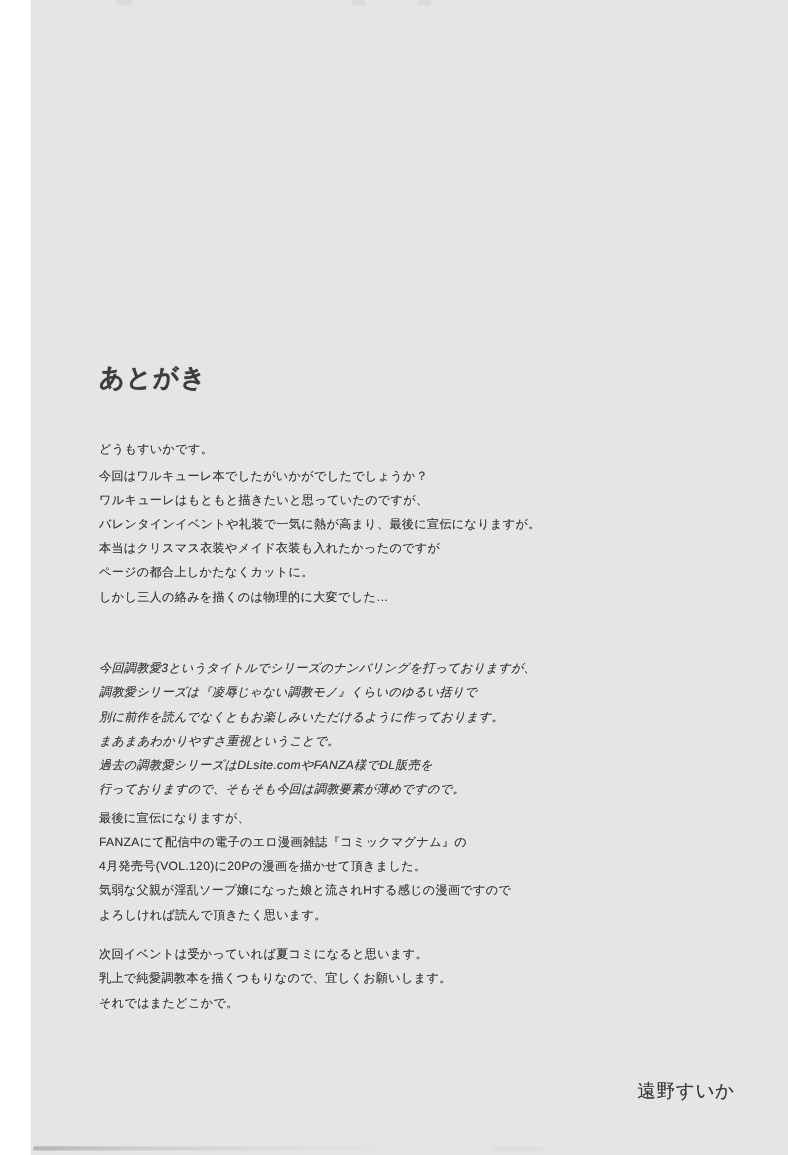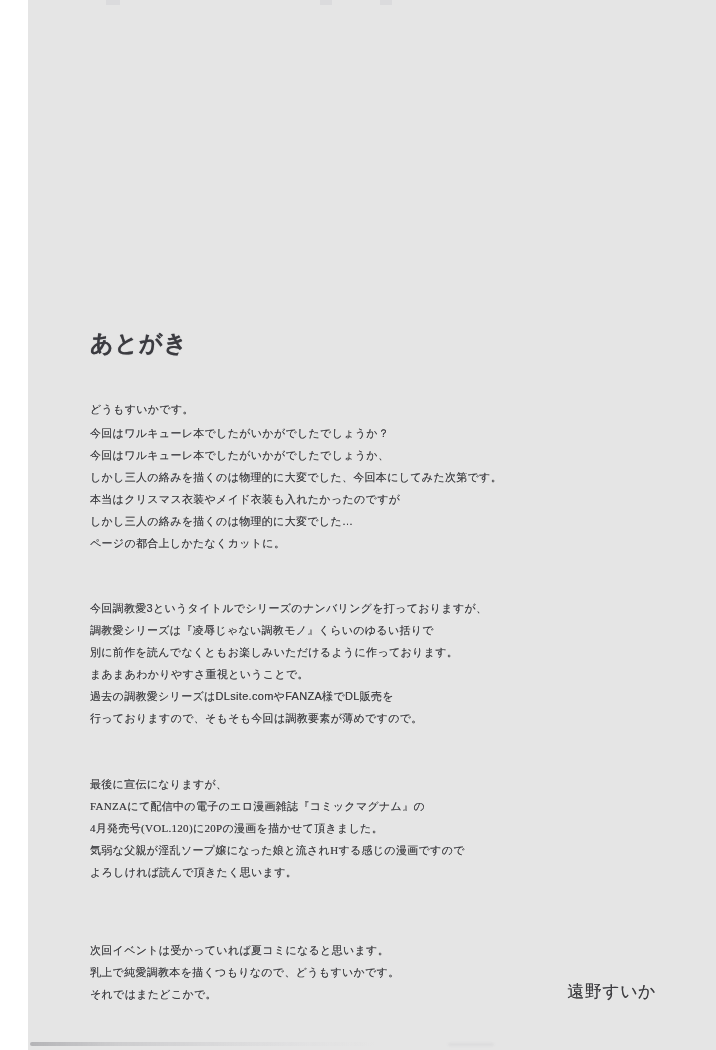--- a/index.html
+++ b/index.html
@@ -40,26 +40,26 @@
     font-size: 11px;
     line-height: 22px;
     font-weight: 500;
     letter-spacing: 0.3px;
     color: #3c3c40;
     text-shadow: 0 0 0.6px rgba(60,60,64,0.6);
     white-space: nowrap;
   }
   .p1 { top: 398px; }
   .p2 { top: 422px; }
-  .p3 { top: 597px; }
-  .p4 { top: 773px; font-family: Liberation Serif, serif; }
-  .p5 { top: 939px; }
+  .p3 { top: 597px; font-style: italic; }
+  .p4 { top: 733px; }
+  .p5 { top: 857px; }
   .signature {
     position: absolute;
-    left: 0;
+    left: 12px;
     top: 981px;
     width: 592px;
     font-size: 17px;
     line-height: 22px;
     font-weight: 500;
     letter-spacing: 0.5px;
     text-align: right;
     padding-right: 0;
     box-sizing: border-box;
     color: #3c3c40;
@@ -111,25 +111,25 @@
   <div class="content">
 
     <div class="heading">あとがき</div>
 
     <div class="para p1">
       <div>どうもすいかです。</div>
     </div>
 
     <div class="para p2">
       <div>今回はワルキューレ本でしたがいかがでしたでしょうか？</div>
-      <div>今回はワルキューレ本でしたがいかがでしたでしょうか、</div>
-      <div>しかし三人の絡みを描くのは物理的に大変でした、今回本にしてみた次第です。</div>
+      <div>ワルキューレはもともと描きたいと思っていたのですが、</div>
+      <div>バレンタインイベントや礼装で一気に熱が高まり、最後に宣伝になりますが。</div>
       <div>本当はクリスマス衣装やメイド衣装も入れたかったのですが</div>
+      <div>ページの都合上しかたなくカットに。</div>
       <div>しかし三人の絡みを描くのは物理的に大変でした…</div>
-      <div>ページの都合上しかたなくカットに。</div>
     </div>
 
     <div class="para p3">
       <div>今回調教愛3というタイトルでシリーズのナンバリングを打っておりますが、</div>
       <div>調教愛シリーズは『凌辱じゃない調教モノ』くらいのゆるい括りで</div>
       <div>別に前作を読んでなくともお楽しみいただけるように作っております。</div>
       <div>まあまあわかりやすさ重視ということで。</div>
       <div>過去の調教愛シリーズはDLsite.comやFANZA様でDL販売を</div>
       <div>行っておりますので、そもそも今回は調教要素が薄めですので。</div>
     </div>
@@ -137,21 +137,21 @@
     <div class="para p4">
       <div>最後に宣伝になりますが、</div>
       <div>FANZAにて配信中の電子のエロ漫画雑誌『コミックマグナム』の</div>
       <div>4月発売号(VOL.120)に20Pの漫画を描かせて頂きました。</div>
       <div>気弱な父親が淫乱ソープ嬢になった娘と流されHする感じの漫画ですので</div>
       <div>よろしければ読んで頂きたく思います。</div>
     </div>
 
     <div class="para p5">
       <div>次回イベントは受かっていれば夏コミになると思います。</div>
-      <div>乳上で純愛調教本を描くつもりなので、どうもすいかです。</div>
+      <div>乳上で純愛調教本を描くつもりなので、宜しくお願いします。</div>
       <div>それではまたどこかで。</div>
     </div>
 
     <div class="signature">
       <span class="signature-inner">遠野すいか</span>
     </div>
 
   </div>
 
   <div class="smudge-bottom"></div>

